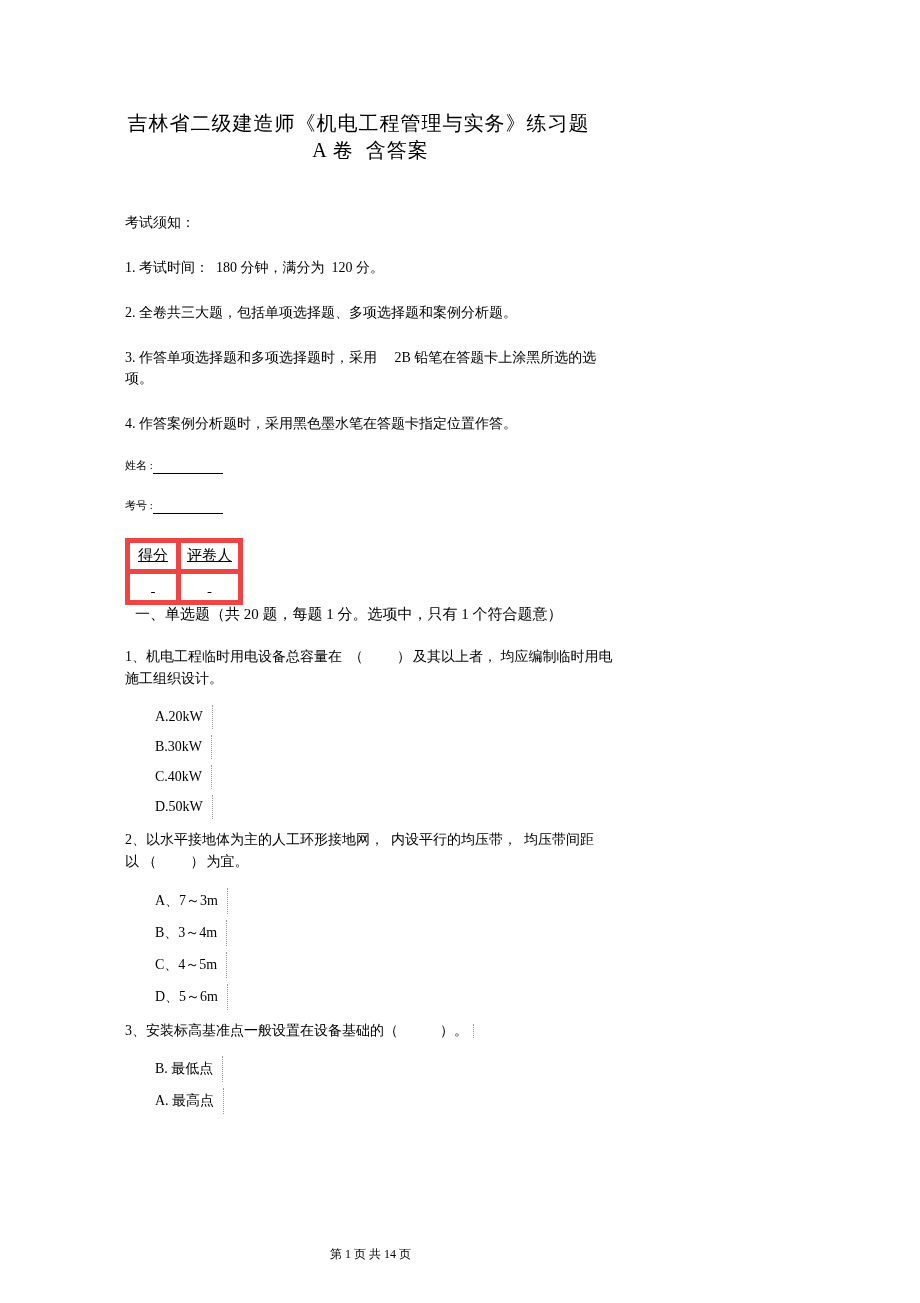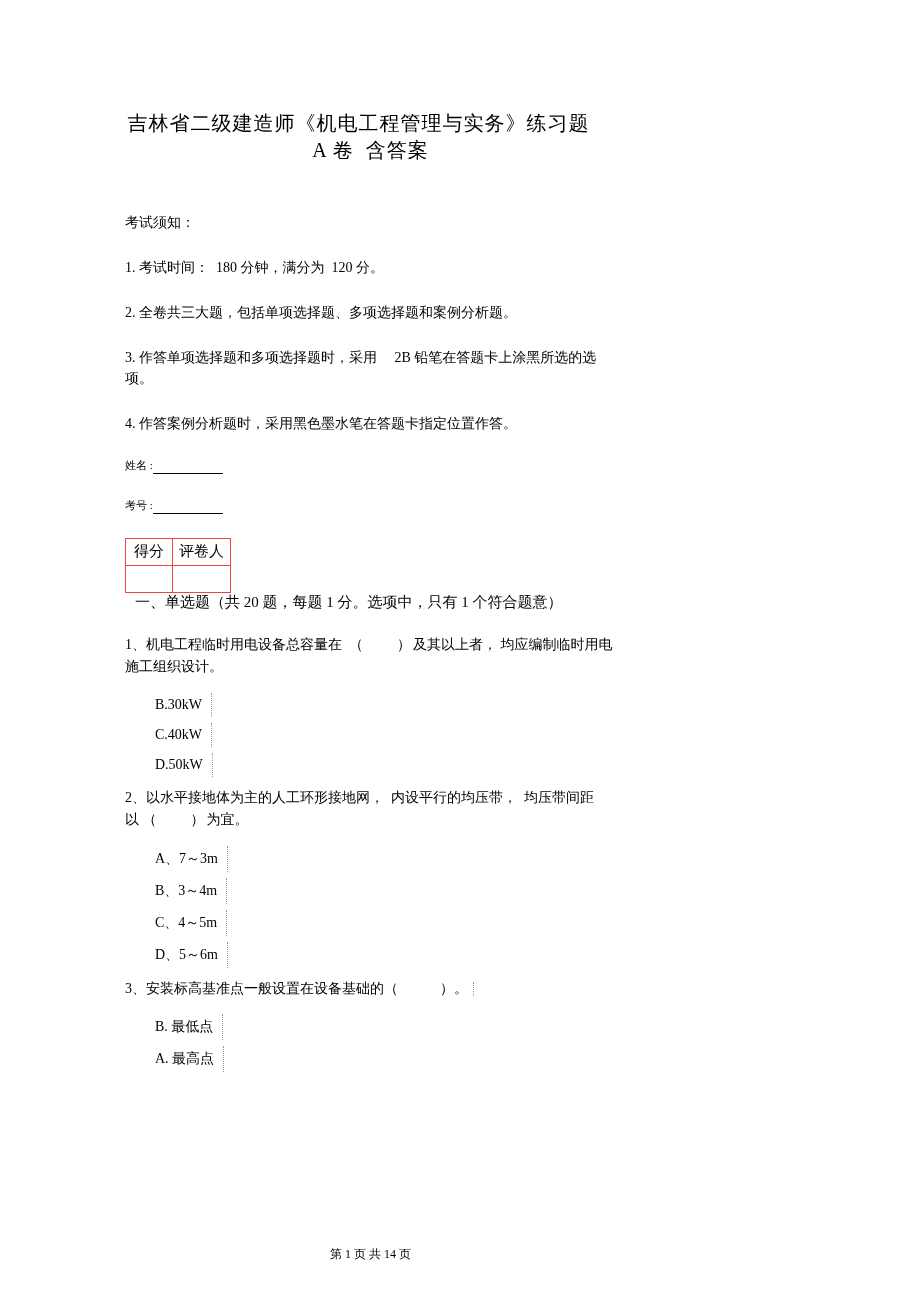--- a/index.html
+++ b/index.html
@@ -44,26 +44,27 @@
     margin-bottom: 22px;
   }
   .score-box {
     display: inline-block;
     vertical-align: bottom;
   }
   .score-table {
     border-collapse: collapse;
   }
   .score-table td {
-    border: 1px solid #ef4444;
+    border: 5px solid #ef4444;
     padding: 2px 6px;
     font-size: 15px;
     min-width: 34px;
     height: 22px;
     text-align: center;
+    text-decoration: underline;
   }
   .section-title {
     display: inline-block;
     font-size: 15px;
     vertical-align: bottom;
     margin-left: 10px;
   }
   .blank-paren {
     letter-spacing: 2px;
   }
@@ -152,20 +153,21 @@
         </tr>
       </tbody>
         </table>
     </div>
     <span class="section-title">一、单选题（共 20 题，每题 1 分。选项中，只有 1 个符合题意）</span>
   </div>
 
   <div class="question">
     <span>1、</span><span>机电工程临时用电设备总容量在</span>&nbsp;&nbsp;<span class="blank-paren">（　　）</span><span>及其以上者，</span>&nbsp;<span>均应编制临时用电施工组织设计。</span>
   </div>
+  <div class="opt"><span class="opt-wrap">A.20kW</span></div>
   <div class="opt"><span class="opt-wrap">B.30kW</span></div>
   <div class="opt"><span class="opt-wrap">C.40kW</span></div>
   <div class="opt"><span class="opt-wrap">D.50kW</span></div>
 
   <div class="question">
     <span>2、</span><span>以水平接地体为主的人工环形接地网，</span>&nbsp;&nbsp;<span>内设平行的均压带，</span>&nbsp;&nbsp;<span>均压带间距以</span>&nbsp;<span class="blank-paren">（　　）</span><span>为宜。</span>
   </div>
   <div class="opt"><span class="opt-wrap">A、7～3m</span></div>
   <div class="opt"><span class="opt-wrap">B、3～4m</span></div>
   <div class="opt"><span class="opt-wrap">C、4～5m</span></div>

